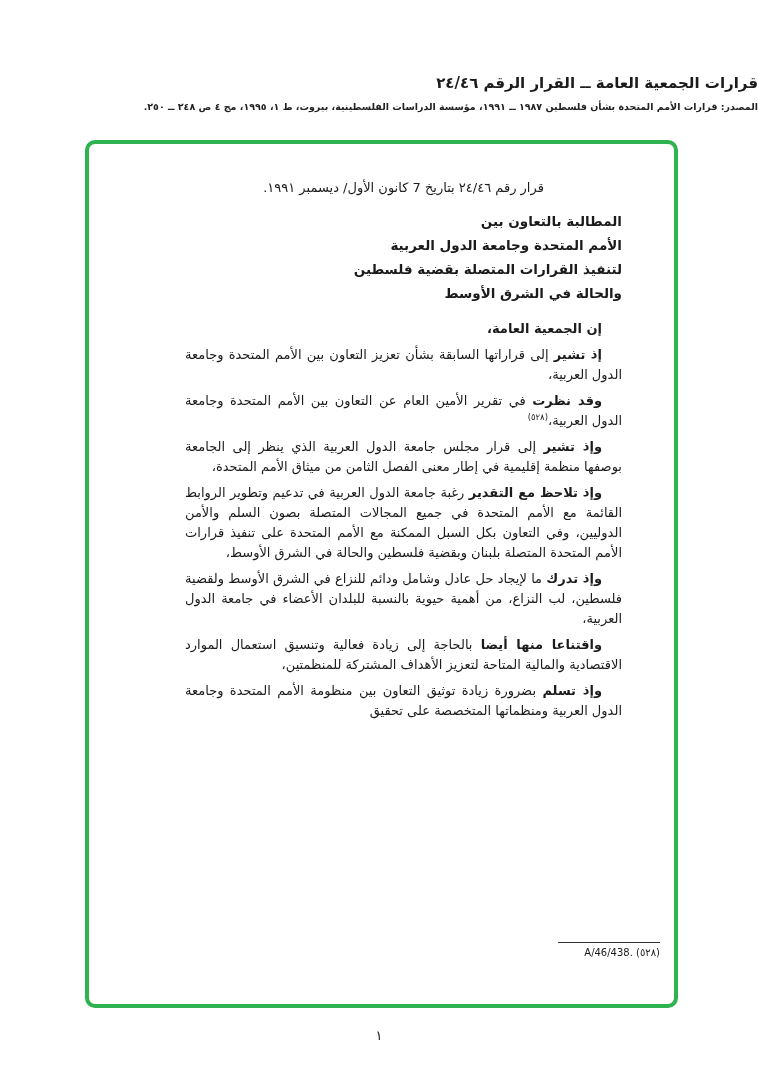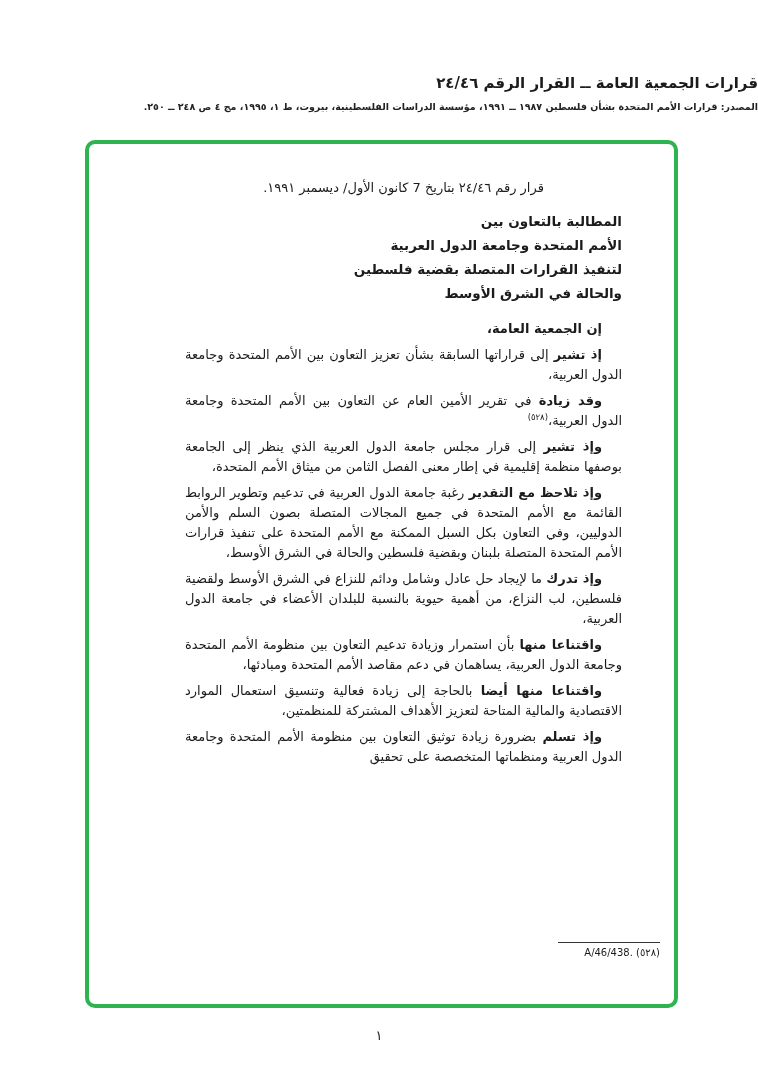--- a/index.html
+++ b/index.html
@@ -140,30 +140,29 @@
         <div>المطالبة بالتعاون بين</div>
         <div>الأمم المتحدة وجامعة الدول العربية</div>
         <div>لتنفيذ القرارات المتصلة بقضية فلسطين</div>
         <div>والحالة في الشرق الأوسط</div>
       </div>
 
       <p class="opening">إن الجمعية العامة،</p>
 
       <p class="para"><span class="lead">إذ تشير</span><span> إلى قراراتها السابقة بشأن تعزيز التعاون بين الأمم المتحدة وجامعة الدول العربية،</span></p>
 
-      <p class="para"><span class="lead">وقد زيادة</span><span> في تقرير الأمين العام عن التعاون بين الأمم المتحدة وجامعة الدول العربية،</span><span class="fn-ref">(٥٢٨)</span></p>
+      <p class="para"><span class="lead">وقد نظرت</span><span> في تقرير الأمين العام عن التعاون بين الأمم المتحدة وجامعة الدول العربية،</span><span class="fn-ref">(٥٢٨)</span></p>
 
       <p class="para"><span class="lead">وإذ تشير</span><span> إلى قرار مجلس جامعة الدول العربية الذي ينظر إلى الجامعة بوصفها منظمة إقليمية في إطار معنى الفصل الثامن من ميثاق الأمم المتحدة،</span></p>
 
       <p class="para"><span class="lead">وإذ تلاحظ مع التقدير</span><span> رغبة جامعة الدول العربية في تدعيم وتطوير الروابط القائمة مع الأمم المتحدة في جميع المجالات المتصلة بصون السلم والأمن الدوليين، وفي التعاون بكل السبل الممكنة مع الأمم المتحدة على تنفيذ قرارات الأمم المتحدة المتصلة بلبنان وبقضية فلسطين والحالة في الشرق الأوسط،</span></p>
 
       <p class="para"><span class="lead">وإذ تدرك</span><span> ما لإيجاد حل عادل وشامل ودائم للنزاع في الشرق الأوسط ولقضية فلسطين، لب النزاع، من أهمية حيوية بالنسبة للبلدان الأعضاء في جامعة الدول العربية،</span></p>
 
 
-      <p class="para"><span class="lead">واقتناعا منها</span><span> بأن استمرار وزيادة تدعيم التعاون بين منظومة الأمم المتحدة وجامعة الدول العربية، يساهمان في دعم مقاصد الأمم المتحدة ومبادئها،</span></p>
 
       <p class="para"><span class="lead">واقتناعا منها أيضا</span><span> بالحاجة إلى زيادة فعالية وتنسيق استعمال الموارد الاقتصادية والمالية المتاحة لتعزيز الأهداف المشتركة للمنظمتين،</span></p>
 
       <p class="para"><span class="lead">وإذ تسلم</span><span> بضرورة زيادة توثيق التعاون بين منظومة الأمم المتحدة وجامعة الدول العربية ومنظماتها المتخصصة على تحقيق</span></p>
 
       <div class="footnote">
         <div class="fn-rule"></div>
         <div class="fn-text">(٥٢٨) A/46/438.‎</div>
       </div>
 

